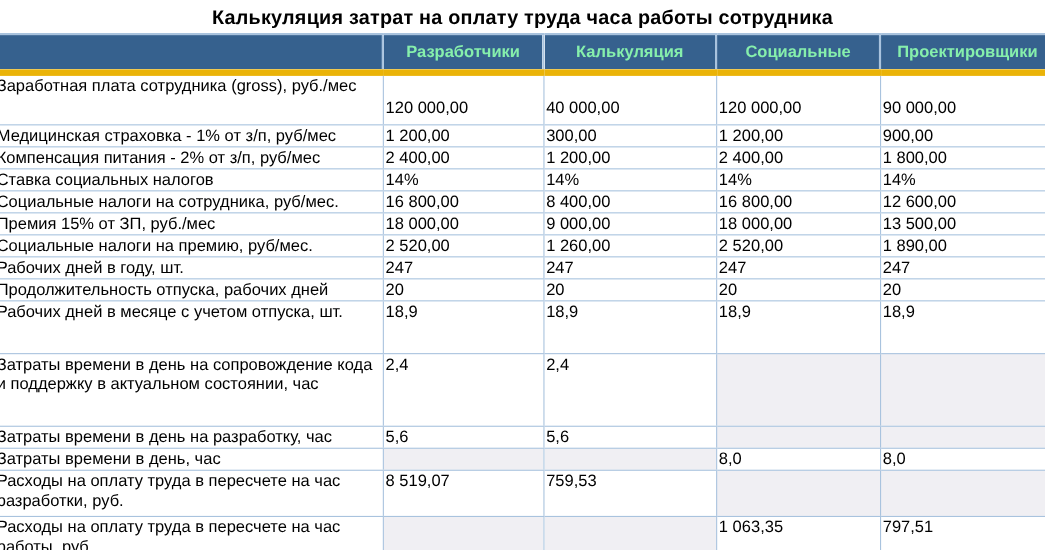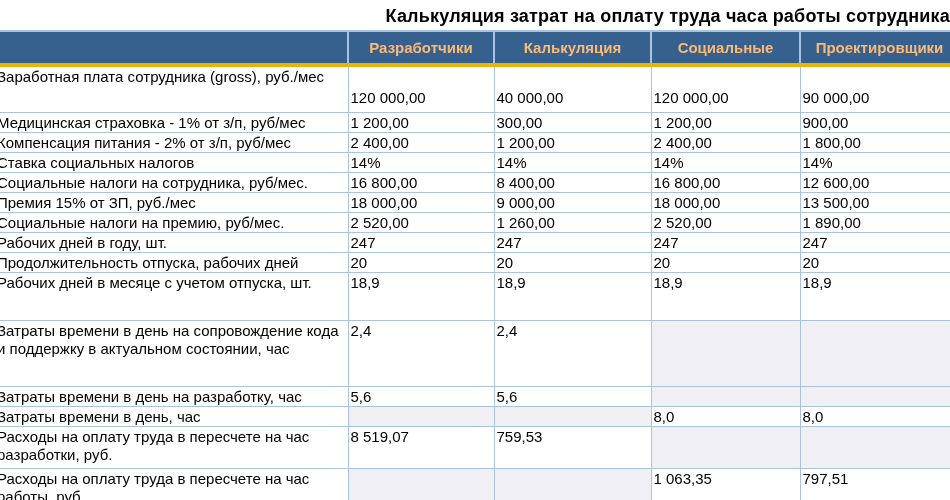--- a/index.html
+++ b/index.html
@@ -12,43 +12,43 @@
     position: relative;
     width: 950px;
     height: 500px;
     overflow: hidden;
     background: #ffffff;
   }
   .title {
     width: 950px;
     margin: 0;
     padding-top: 6px;
-    text-align: right;
+    text-align: center;
     font-size: 18px;
     font-weight: bold;
     color: #000000;
     letter-spacing: 0.2px;
   }
   table.cost-table {
     position: absolute;
     top: 30px;
     left: -5px;
     width: 963px;
     border-collapse: collapse;
     table-layout: fixed;
   }
   .cost-table th {
     background: #36618E;
-    color: #fdba74;
+    color: #86efac;
     font-size: 15px;
     font-weight: bold;
     text-align: center;
     height: 31px;
     border-top: 2px solid #A9C3DE;
-    border-bottom: 4px solid #eab308;
+    border-bottom: 6px solid #eab308;
     padding: 0;
     overflow: hidden;
     white-space: nowrap;
     margin-top: 20px;
   }
   .cost-table th + th { border-left: 2px solid #A9C3DE; }
   .cost-table td {
     vertical-align: top;
     color: #000000;
     border-bottom: 1px solid #A9C3DE;

